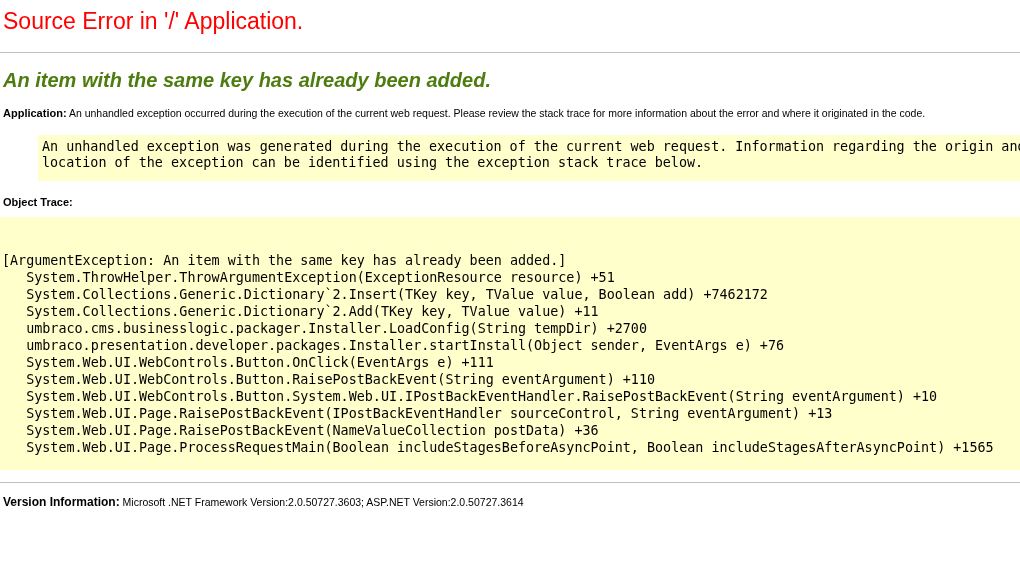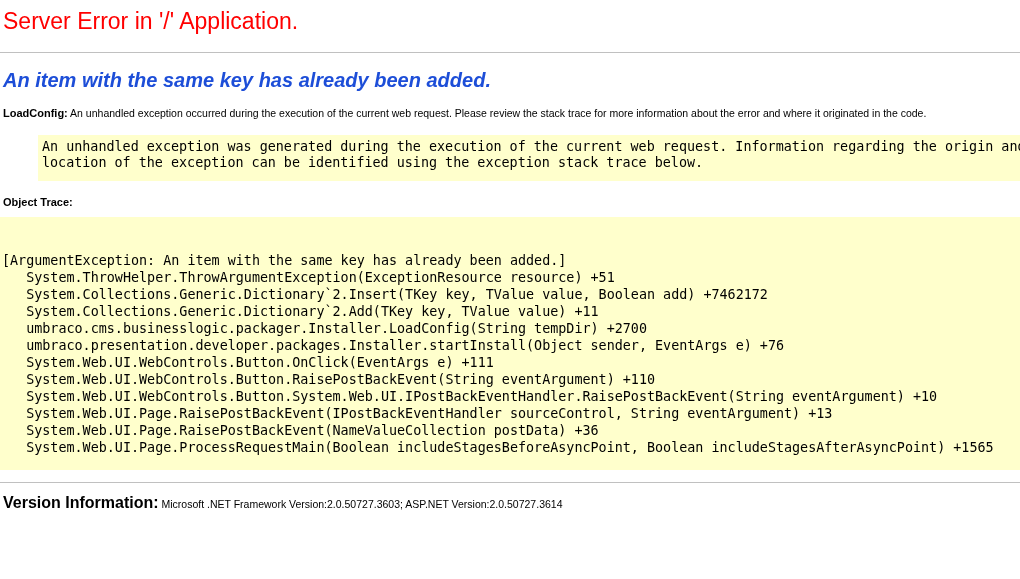--- a/index.html
+++ b/index.html
@@ -15,21 +15,21 @@
     font-size: 23px; font-weight: normal; line-height: 30px;
     color: #ff0000;
   }
   hr.rule {
     border: none; border-top: 1px solid #c0c0c0;
     margin: 16px 0 0 0; height: 0;
   }
   h2.errmsg {
     margin: 15px 0 0 3px;
     font-size: 20px; font-weight: bold; font-style: italic; line-height: 24px;
-    color: #1d4ed8;
+    color: #4d7c0f;
   }
   p.meta {
     margin: 15px 0 0 3px;
     font-size: 10.5px; line-height: 13px; color: #000;
   }
   p.meta b, b.blocklabel { font-size: 11px; font-weight: bold; }
   b.blocklabel { display: block; margin: 15px 0 0 3px; font-size: 11px; line-height: 13px; }
 
   .codebox {
     background: #ffffcc;
@@ -46,35 +46,35 @@
     white-space: pre;
   }
   .codebox.src pre { font-size: 13.4px; line-height: 16px; }
   .codebox.stack pre { font-size: 13.4px; line-height: 17px; }
 
   hr.rule-bottom { border: none; border-top: 1px solid #c0c0c0; margin: 12px 0 0 0; height: 0; }
   p.version {
     margin: 13px 0 0 3px;
     font-size: 10.5px; line-height: 13px; color: #000;
   }
-  p.version b { font-size: 16px; }
+  p.version b { font-size: 12px; }
 </style>
 </head>
 <body>
 
 <div class="page">
 
-  <h1 class="title">Server Error in '/' Application.</h1>
+  <h1 class="title">Source Error in '/' Application.</h1>
 
   <hr class="rule">
 
   <h2 class="errmsg">An item with the same key has already been added.</h2>
 
   <p class="meta">
-    <b>LoadConfig:</b>
+    <b>Application:</b>
     <span>An unhandled exception occurred during the execution of the current web request. Please review the stack trace for more information about the error and where it originated in the code.</span>
   </p>
 
 
 
   <div class="codebox src">
     <pre>An unhandled exception was generated during the execution of the current web request. Information regarding the origin and
 location of the exception can be identified using the exception stack trace below.</pre>
   </div>
 

